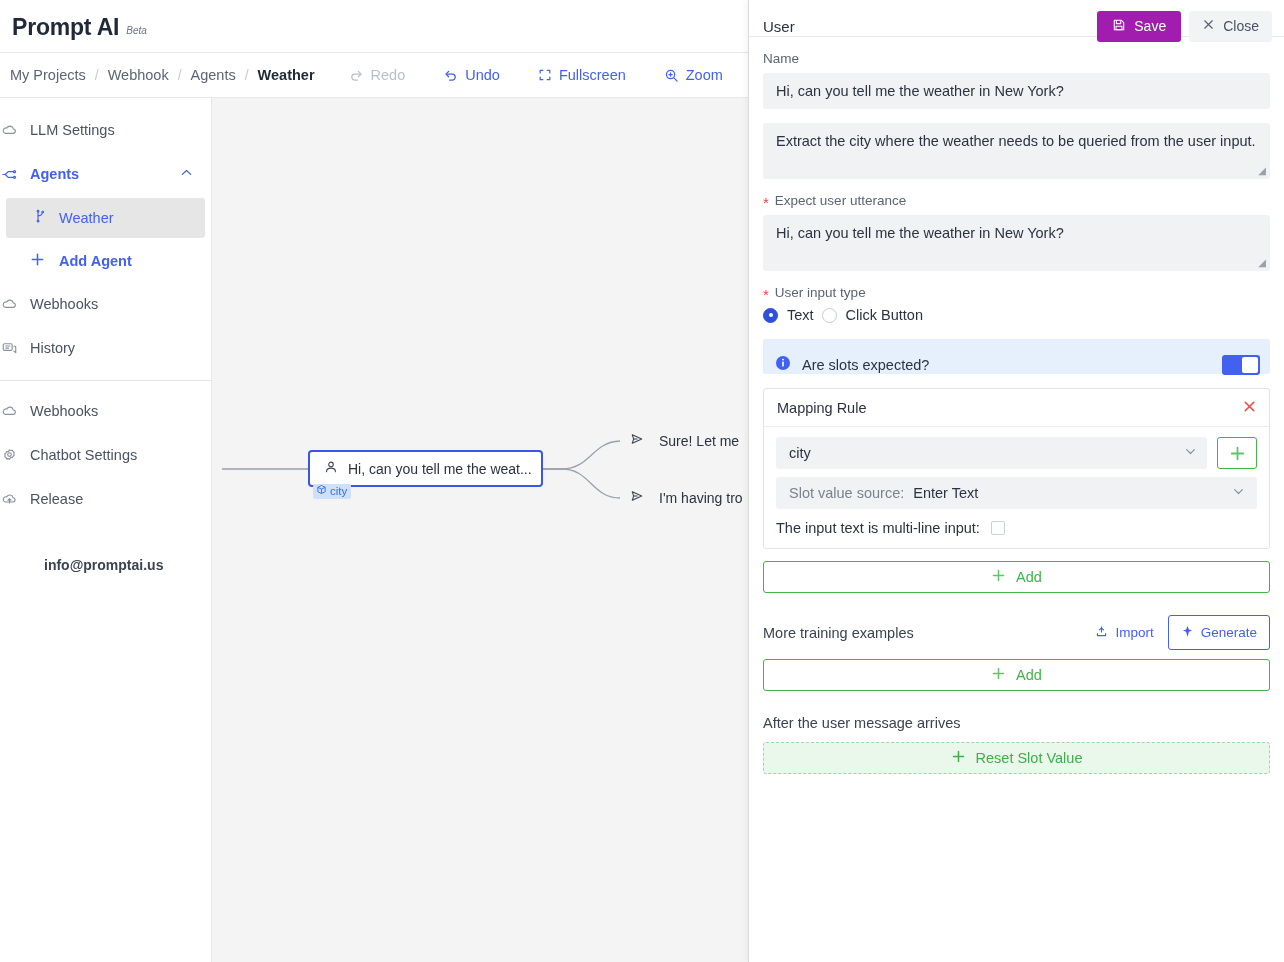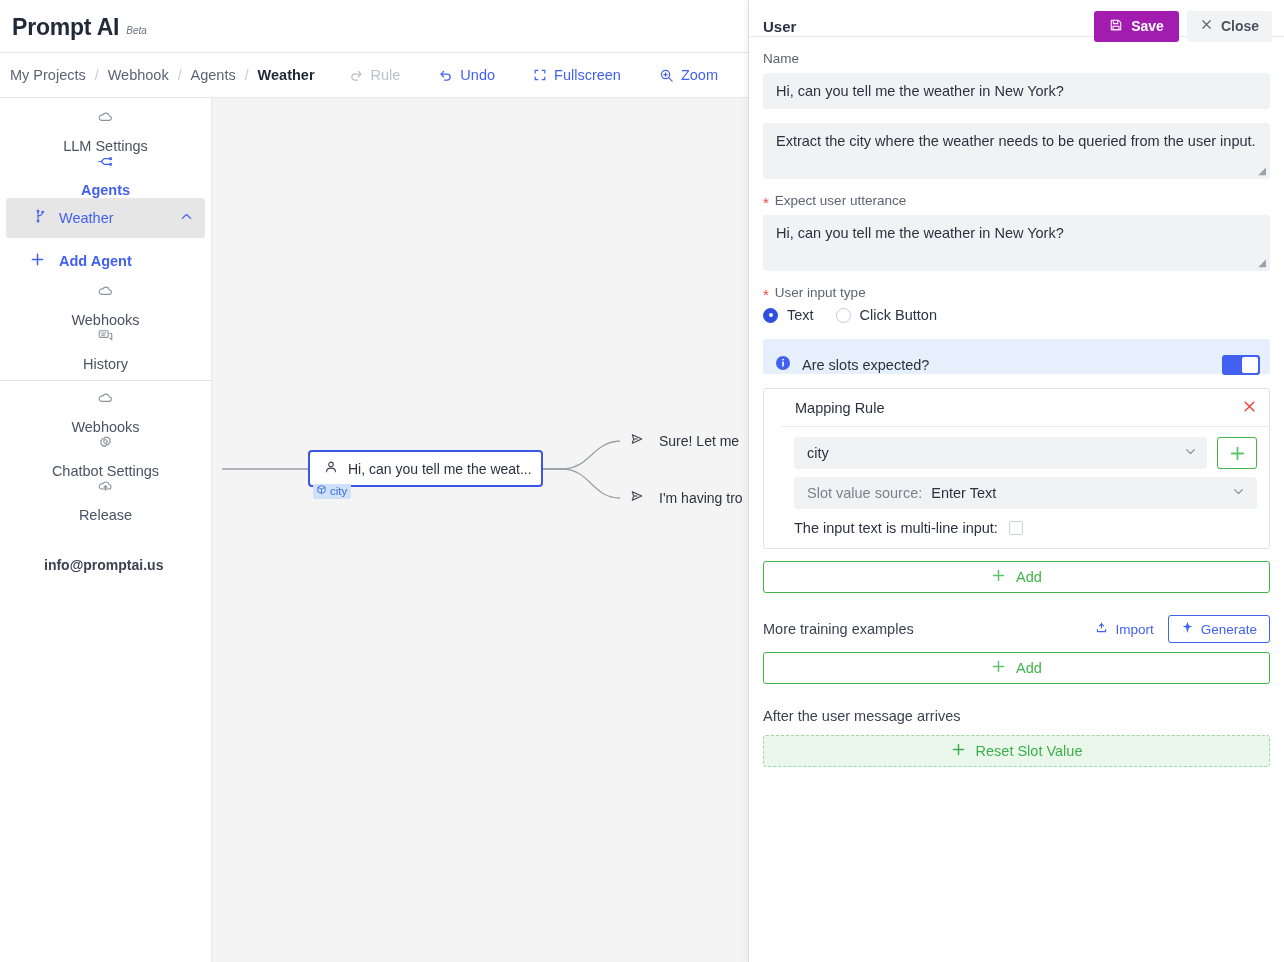--- a/index.html
+++ b/index.html
@@ -39,21 +39,21 @@
   .tool svg { flex: 0 0 auto; display: block; }
 
   
   .body-split { display: flex; height: 866px; }
   .sidebar {
     width: 212px; flex: 0 0 212px; background: #fff;
     border-right: 1px solid #e8e8e8; padding-top: 10px;
   }
   .nav-item {
     display: flex; align-items: center; gap: 12px;
-    height: 44px; padding-left: 0; font-size: 14.5px; color: #4a5361; flex-direction: column;
+    height: 44px; padding-left: 0; font-size: 14.5px; color: #4a5361;
   }
   .nav-item .ic { width: 18px; height: 18px; display: flex; align-items: center; justify-content: center; flex: 0 0 18px; }
   .nav-item.accent { color: #4361f0; font-weight: 700; }
   .nav-item.accent .ic svg { stroke: #4361f0; }
   .nav-item .caret { margin-left: auto; margin-right: 18px; }
   .nav-sub {
     display: flex; align-items: center; gap: 10px;
     height: 40px; margin: 2px 6px; padding-left: 28px; border-radius: 3px;
     font-size: 14.5px; color: #4361f0;
   }
@@ -86,21 +86,21 @@
   }
 
   
   #panel {
     position: absolute; right: 0; top: 0; width: 536px; height: 962px;
     background: #fff; border-left: 1px solid #dcdcdc;
     box-shadow: -2px 0 6px rgba(0,0,0,0.05);
   }
   .panel-head {
     height: 37px; display: flex; align-items: center;
-    padding: 16px 12px 0 14px; border-bottom: 1px solid #e8e8e8; font-weight: bold;
+    padding: 16px 12px 0 14px; border-bottom: 1px solid #e8e8e8;
   }
   .panel-title { font-size: 15px; color: #2b3240; }
   .panel-actions { margin-left: auto; display: flex; align-items: center; gap: 8px; }
   .btn-save {
     display: flex; align-items: center; gap: 8px; height: 31px; padding: 0 15px;
     background: #a21caf; color: #fff; border-radius: 3px; font-size: 14px;
   }
   .btn-close {
     display: flex; align-items: center; gap: 8px; height: 31px; padding: 0 13px;
     background: #f2f3f5; color: #4a5361; border-radius: 3px; font-size: 14px;
@@ -111,38 +111,38 @@
   .req { color: #ef4444; font-size: 15px; line-height: 1; position: relative; top: 2px; }
 
   .txtbox {
     background: #f1f2f4; border: 1px solid #f1f2f4; border-radius: 3px;
     padding: 9px 12px; font-size: 14.5px; color: #2b3240; position: relative;
   }
   .txtbox.tall { min-height: 56px; }
   .grip { position: absolute; right: 3px; bottom: 2px; color: #9aa1ab; font-size: 10px; line-height: 1; }
   .gap { height: 14px; }
 
-  .radio-row { display: flex; align-items: flex-start; gap: 22px; margin-top: 2px; }
+  .radio-row { display: flex; align-items: flex-start; gap: 8px; margin-top: 2px; }
   .radio { display: flex; align-items: center; gap: 9px; font-size: 14.5px; color: #2b3240; }
   .dot { width: 15px; height: 15px; border-radius: 50%; border: 1px solid #c6ccd6; background: #fff; flex: 0 0 15px; }
   .dot.on { border: 1px solid #2f4fe0; background: #2f4fe0; position: relative; }
   .dot.on::after { content: ""; position: absolute; left: 4.5px; top: 4.5px; width: 4px; height: 4px; border-radius: 50%; background: #fff; }
 
   .info-banner {
     margin-top: 16px; height: 35px; background: #e6f0fd; border-radius: 2px;
     display: flex; align-items: center; padding: 16px 10px 0 12px;
   }
   .info-banner .txt { font-size: 14.5px; color: #2b3240; margin-left: 11px; }
   .switch {
     margin-left: auto; width: 38px; height: 20px; background: #4361f0;
     border-radius: 3px; position: relative; flex: 0 0 38px;
   }
   .switch .knob { position: absolute; right: 2px; top: 2px; width: 16px; height: 16px; background: #fff; border-radius: 2px; }
 
-  .rule-card { margin-top: 14px; border: 1px solid #e1e3e6; border-radius: 3px; padding-left: 18px; }
+  .rule-card { margin-top: 14px; border: 1px solid #e1e3e6; border-radius: 3px; }
   .rule-head {
     height: 38px; display: flex; align-items: center; padding: 0 12px 0 13px;
     border-bottom: 1px solid #ececec; font-size: 14.5px; color: #2b3240;
   }
   .rule-x { margin-left: auto; color: #ef4444; font-size: 17px; line-height: 1; }
   .rule-body { padding: 10px 12px 12px 12px; }
   .row-sel { display: flex; align-items: stretch; gap: 10px; }
   .select {
     flex: 1 1 auto; height: 32px; background: #f1f2f4; border-radius: 3px;
     display: flex; align-items: center; padding: 0 10px 0 13px; font-size: 14.5px; color: #2b3240;
@@ -165,21 +165,21 @@
     display: flex; align-items: center; justify-content: center; gap: 10px;
     color: #41b44a; font-size: 14.5px; background: #fff;
   }
   .add-btn .pl { color: #5fc46a; font-size: 18px; line-height: 1; }
 
   .sec-row { margin-top: 22px; display: flex; align-items: center; }
   .sec-label { font-size: 14.5px; color: #3b4250; }
   .sec-tools { margin-left: auto; display: flex; align-items: center; gap: 10px; }
   .link-btn { display: flex; align-items: center; gap: 7px; font-size: 13.5px; color: #4361f0; padding: 0 4px; }
   .outline-btn {
-    display: flex; align-items: center; gap: 7px; height: 28px; padding: 0 12px;
+    display: flex; align-items: center; gap: 7px; height: 35px; padding: 0 12px;
     border: 1px solid #4361f0; border-radius: 3px; color: #4361f0; font-size: 13.5px; background: #fff;
   }
   .after-label { margin-top: 24px; font-size: 14.5px; color: #3b4250; }
   .reset-btn {
     margin-top: 11px; height: 32px; border: 1px dashed #9ed6a4; border-radius: 3px;
     background: #eaf8ec; display: flex; align-items: center; justify-content: center; gap: 10px;
     color: #3fae4b; font-size: 14.5px;
   }
 </style>
 </head>
@@ -206,21 +206,21 @@
       </div>
 
       <div class="tools">
         <div class="tool disabled">
           <span>
             <svg width="15" height="15" viewBox="0 0 16 16" fill="none" stroke="#b9c0cc" stroke-width="1.4" stroke-linecap="round" stroke-linejoin="round">
               <path d="M12.5 6.5H6.2A3.2 3.2 0 0 0 3 9.7v0a3.2 3.2 0 0 0 3.2 3.2H9"></path>
               <path d="M10 3.6l2.8 2.9L10 9.4"></path>
             </svg>
           </span>
-          <span>Rule</span>
+          <span>Redo</span>
         </div>
 
         <div class="tool">
           <span>
             <svg width="15" height="15" viewBox="0 0 16 16" fill="none" stroke="#4361f0" stroke-width="1.4" stroke-linecap="round" stroke-linejoin="round">
               <path d="M3.5 6.5h6.3A3.2 3.2 0 0 1 13 9.7v0a3.2 3.2 0 0 1-3.2 3.2H7"></path>
               <path d="M6 3.6L3.2 6.5 6 9.4"></path>
             </svg>
           </span>
           <span>Undo</span>

